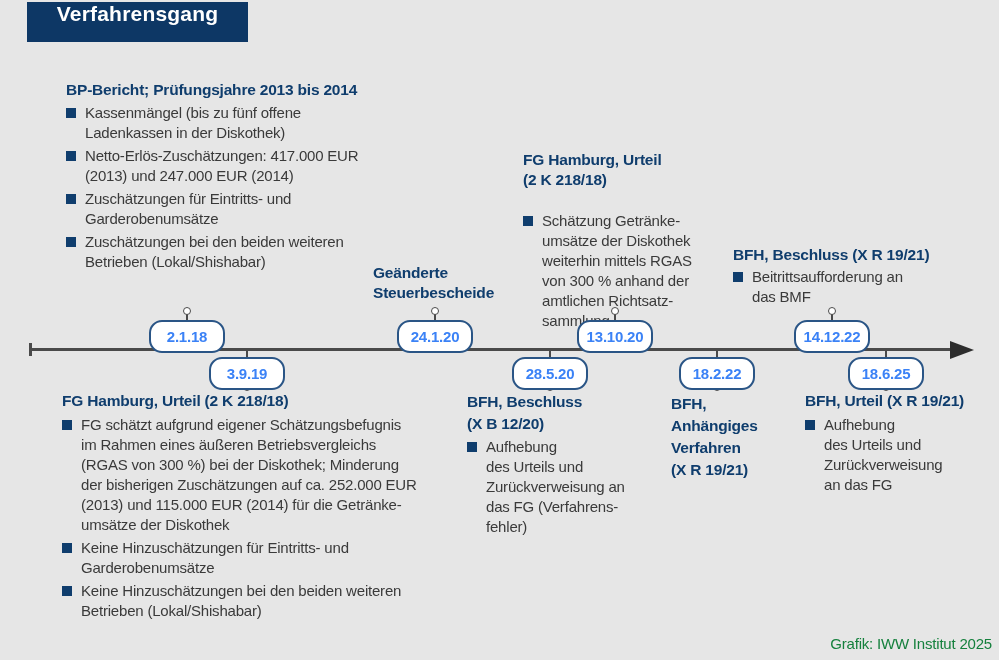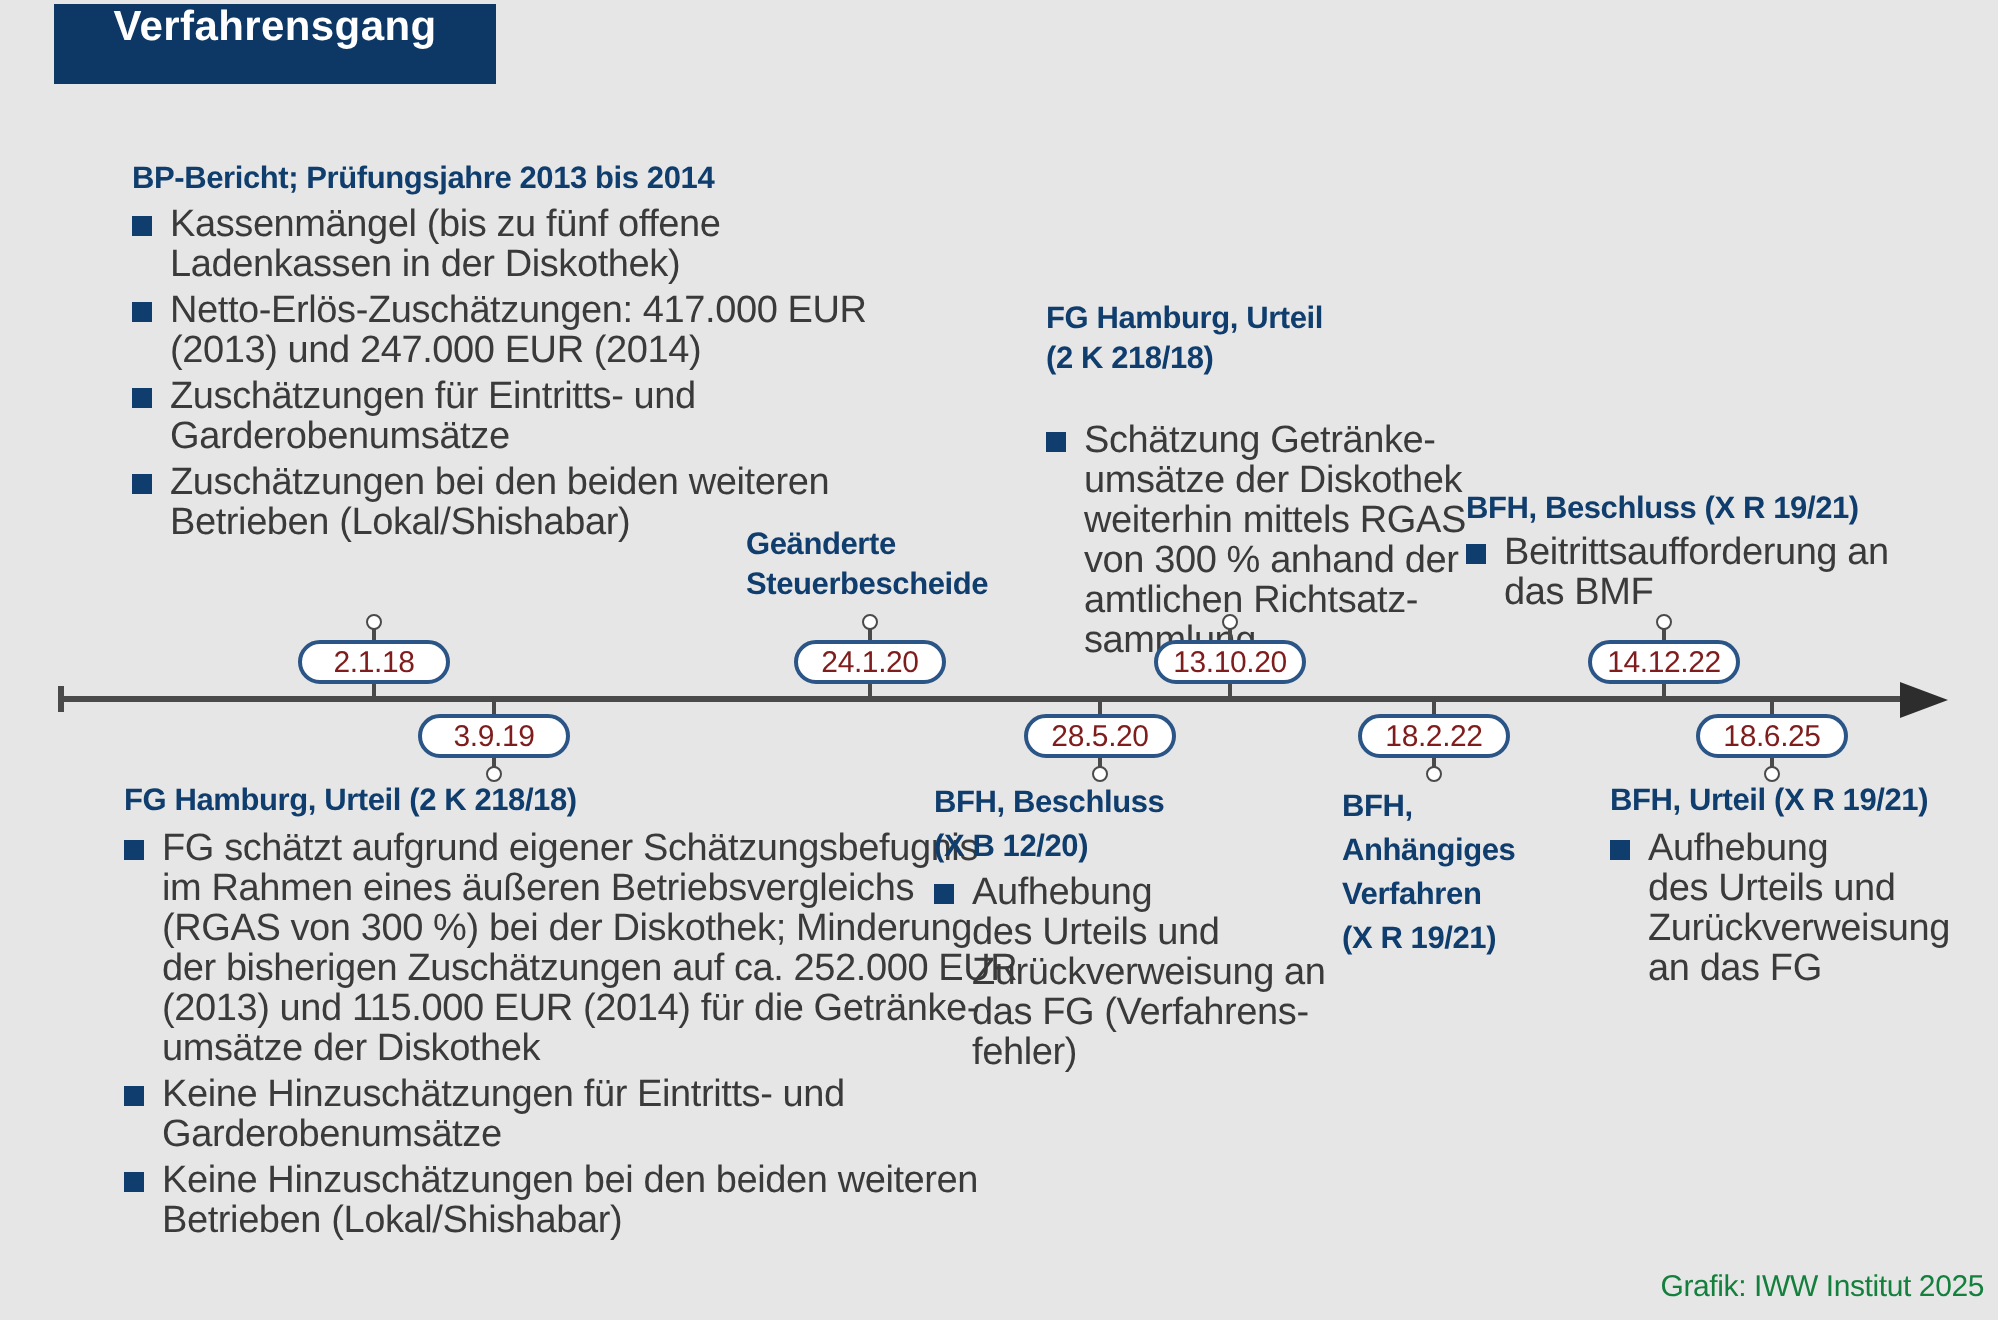--- a/index.html
+++ b/index.html
@@ -17,21 +17,21 @@
   .title-box span{color:#ffffff;font-weight:bold;font-size:21px;letter-spacing:.2px;}
   .block{position:absolute;}
   .heading{
     color:#0f3d6d;font-weight:bold;font-size:15.5px;line-height:20px;
     white-space:pre;letter-spacing:-0.2px;
   }
   .heading.lh22{line-height:22px;}
   ul.bullets{list-style:none;margin:0;padding:0;}
   .bullets li{
     position:relative;padding-left:19px;margin:0 0 3px 0;
-    font-size:19px;line-height:20px;color:#3a3a3a;
+    font-size:15px;line-height:20px;color:#3a3a3a;
     white-space:pre;letter-spacing:-0.2px;
   }
   .sq{position:absolute;left:0;top:5px;width:10px;height:10px;background:#0f3d6d;}
   
   .tl-line{position:absolute;left:30px;top:348px;width:921px;height:3px;background:#4a4a4a;}
   .tl-start{position:absolute;left:29px;top:343px;width:3px;height:13px;background:#4a4a4a;}
   .tl-arrow{
     position:absolute;left:950px;top:341px;width:0;height:0;
     border-top:9px solid transparent;border-bottom:9px solid transparent;
     border-left:24px solid #2d2d2d;
@@ -40,24 +40,24 @@
   .marker .stem{position:absolute;left:-1px;width:2px;background:#4a4a4a;}
   .marker.above .stem{top:311px;height:38px;}
   .marker.below .stem{top:351px;height:36px;}
   .marker .dot{
     position:absolute;left:-4px;width:8px;height:8px;box-sizing:border-box;
     border:1.5px solid #4a4a4a;border-radius:50%;background:#ffffff;
   }
   .marker.above .dot{top:307px;}
   .marker.below .dot{top:383px;}
   .marker .pill{
-    position:absolute;left:-38px;width:76px;height:22px;box-sizing:border-box;
+    position:absolute;left:-38px;width:76px;height:33px;box-sizing:border-box;
     background:#ffffff;border:2px solid #2a5586;border-radius:13px;
     display:flex;align-items:center;justify-content:center;
-    font-size:15px;color:#7f1d1d;letter-spacing:-0.2px;
+    font-size:15px;color:#3b82f6;letter-spacing:-0.2px;font-weight:bold;
   }
   .marker.above .pill{top:320px;}
   .marker.below .pill{top:357px;}
   .credit{position:absolute;right:7px;top:635px;font-size:15px;color:#15803d;letter-spacing:-0.2px;}
 </style>
 </head>
 <body>
 
 <div class="canvas">
 

